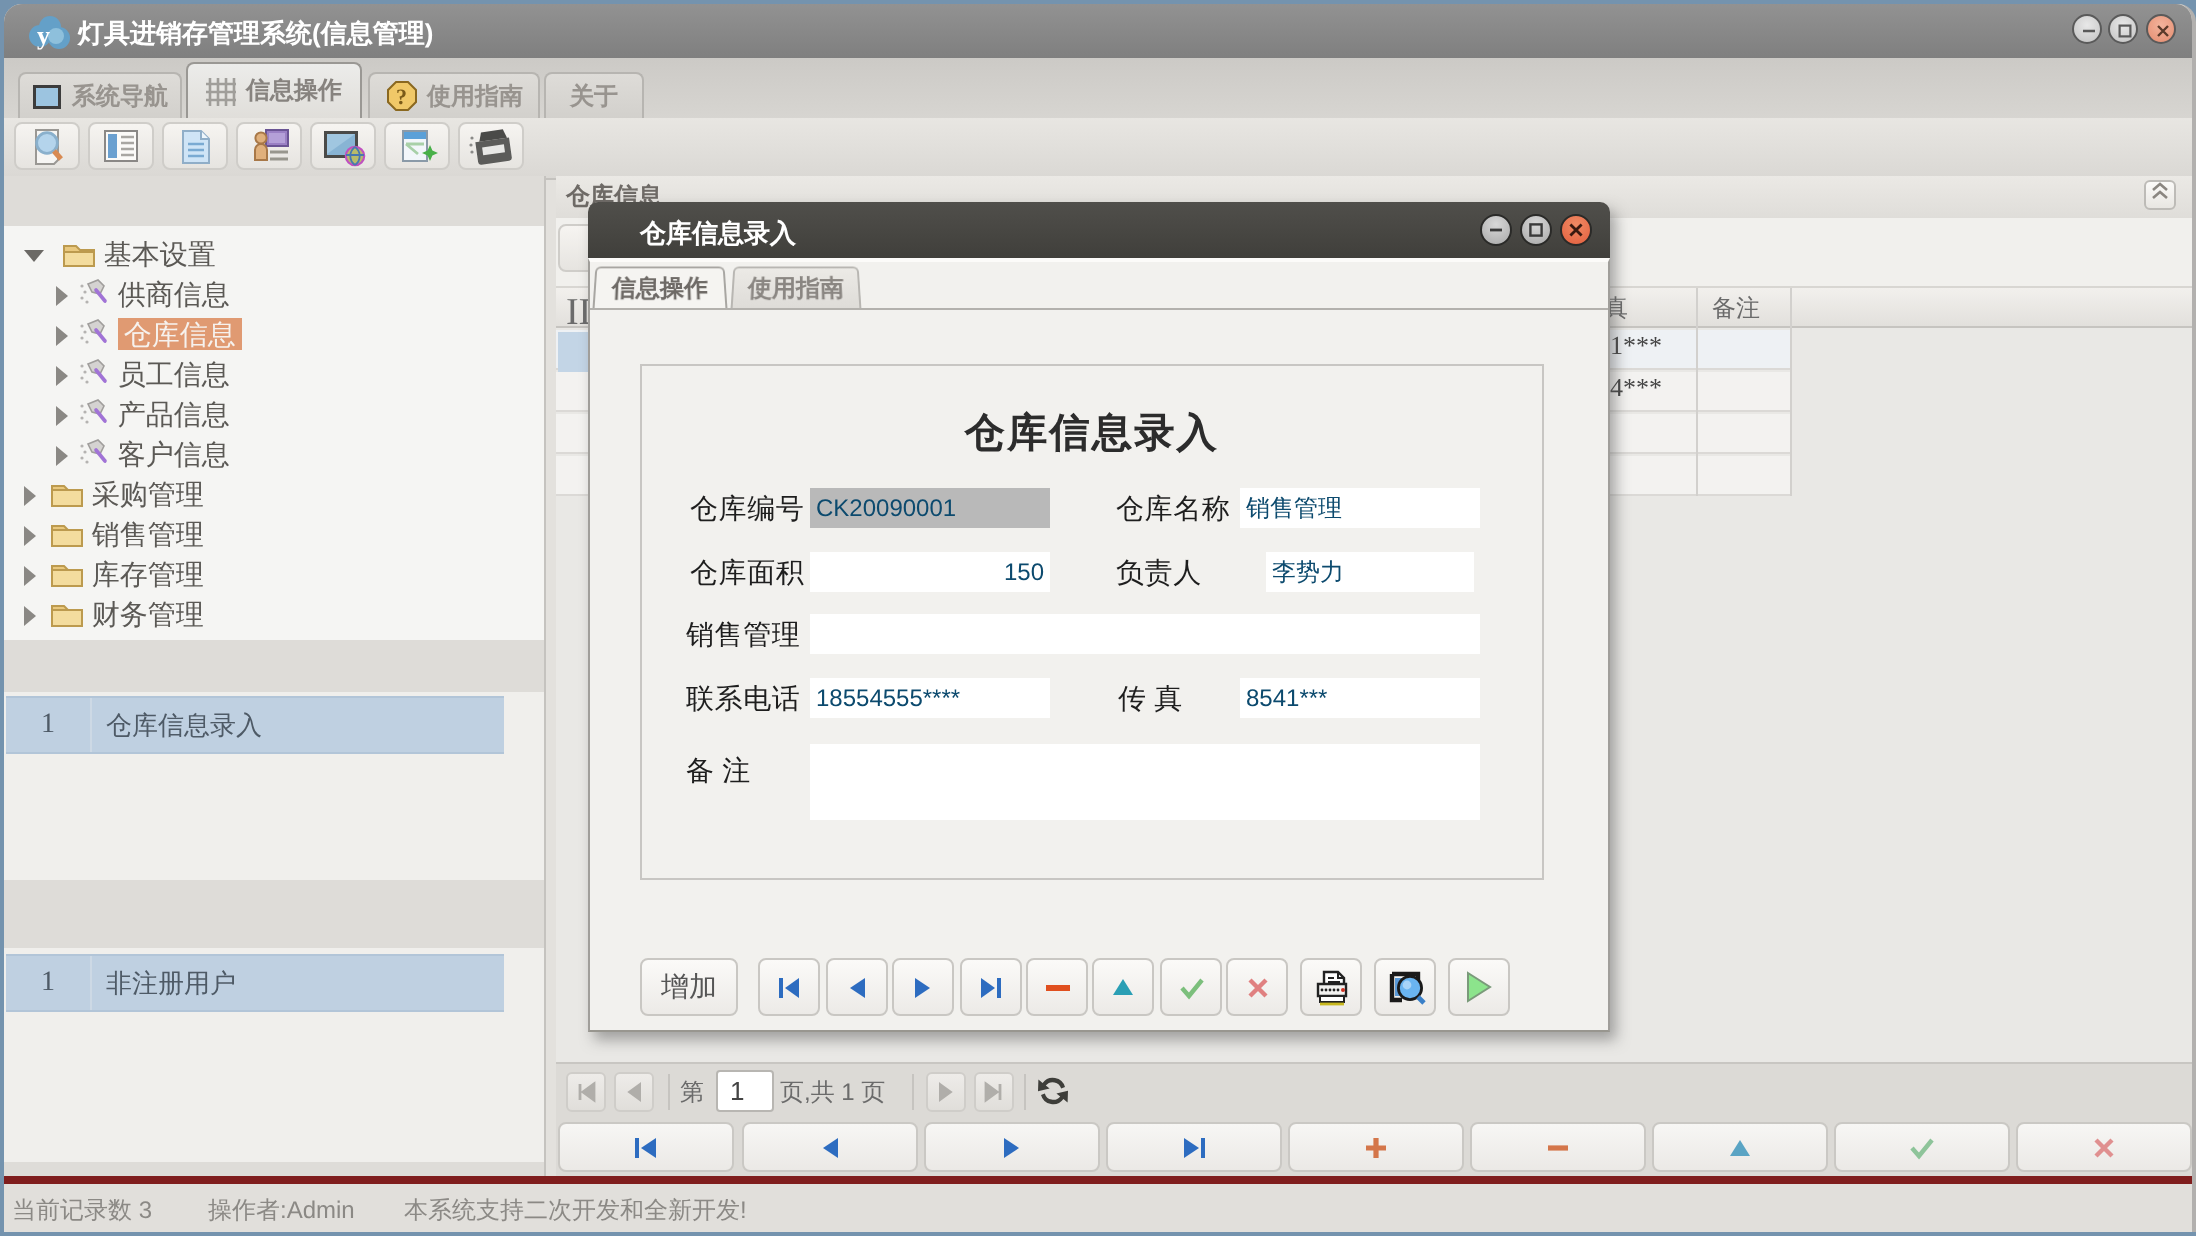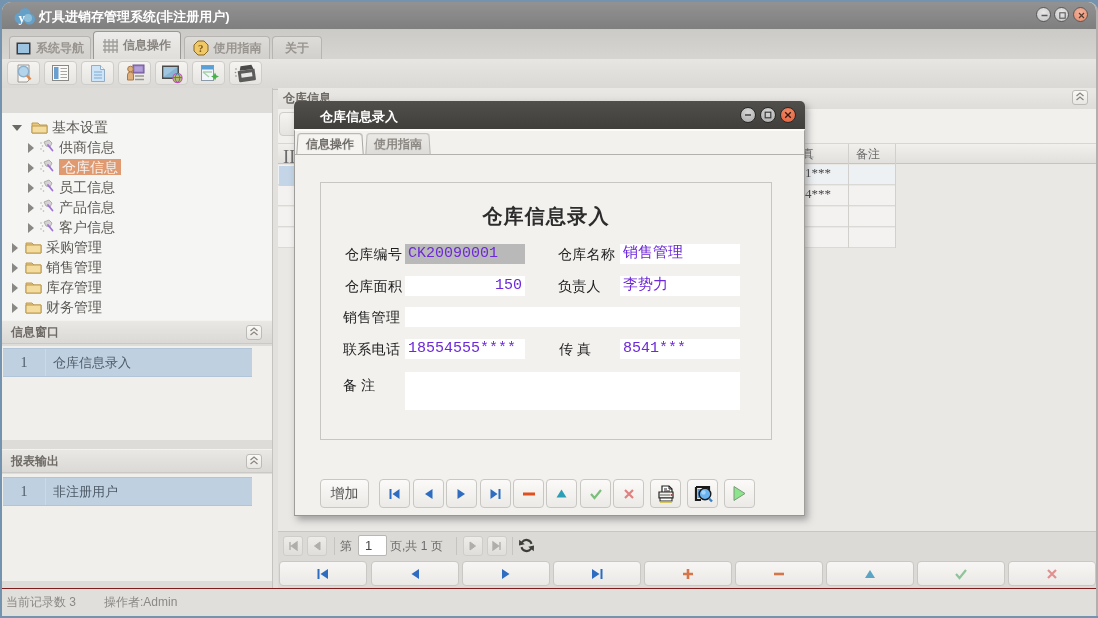--- a/index.html
+++ b/index.html
@@ -42,52 +42,52 @@
 .grow { position:absolute; left:0; width:100%; height:20px; border-bottom:1px solid #dbd9d6; background:#f3f2f0; font-family:"Liberation Serif",serif; font-size:13px; color:#444; }
 .gline { position:absolute; top:56px; width:1px; height:104px; background:#d2d0cd; z-index:3; }
 
 #pagebar { position:absolute; left:276px; top:529px; width:818px; height:28px; background:#dcdad6; border-top:1px solid #c8c6c2; color:#6b6b6b; font-size:12px; }
 .pgbtn { position:absolute; top:4px; width:20px; height:20px; border:1px solid #cfcdc9; border-radius:3px; background:linear-gradient(#eeece9,#e0deda); display:flex; align-items:center; justify-content:center; }
 .pgsep { position:absolute; top:5px; width:1px; height:18px; background:#c6c4c0; }
 
 #bigbtns { position:absolute; left:276px; top:557px; width:818px; height:29px; background:#dcdad6; }
 .bigb { position:absolute; top:2px; width:88px; height:25px; border:1px solid #cac8c4; border-radius:4px; background:linear-gradient(#f7f6f4,#ebe9e6); display:flex; align-items:center; justify-content:center; }
 
-#statusbar { position:absolute; left:0; top:586px; width:1096px; height:28px; background:#e1dfdb; border-top:1px solid #7f1d1d; color:#8b8985; font-size:12px; line-height:27px; }
+#statusbar { position:absolute; left:0; top:586px; width:1096px; height:28px; background:#e1dfdb; border-top:4px solid #7f1d1d; color:#8b8985; font-size:12px; line-height:27px; }
 #statusbar span { position:absolute; }
 
 #dialog { position:absolute; left:294px; top:101px; width:511px; height:415px; box-shadow:3px 4px 7px rgba(90,90,90,0.5); border-radius:5px 5px 0 0; }
 #dtitle { position:absolute; left:0; top:0; width:100%; height:28px; background:linear-gradient(#504f4b,#403f3b); border-radius:5px 5px 0 0; }
 #dtitle .ttl { position:absolute; left:26px; top:7px; color:#fff; font-size:13px; font-weight:bold; }
 .dwb { position:absolute; top:6px; width:16px; height:16px; border-radius:50%; border:1px solid #2a2a28; background:radial-gradient(circle at 50% 30%, #d8d8d8, #a8a8a8); }
 #dwb-close { background:radial-gradient(circle at 50% 30%, #f08a64, #e35f3e); }
 #dbody { position:absolute; left:0; top:28px; width:100%; height:387px; background:#f2f1ee; border-top:2px solid #fcfbf9; border-left:1px solid #a09e9a; border-right:1px solid #a09e9a; border-bottom:1px solid #98968f; }
 .dtab { position:absolute; top:2px; height:21px; font-size:12px; font-weight:bold; color:#6e6a66; line-height:20px; text-align:center; }
 #dtab1 { left:2px; width:66px; background:#f5f4f1; border:1px solid #a8a6a2; border-bottom:none; border-radius:3px 3px 0 0; transform:perspective(10px) rotateX(1.2deg); }
 #dtab2 { left:71px; width:64px; background:linear-gradient(#eceae6,#dedcd8); border:1px solid #b8b6b2; border-bottom:none; border-radius:3px 3px 0 0; color:#8a8682; transform:perspective(10px) rotateX(1.2deg); }
 #dtabline { position:absolute; left:0; top:23px; width:100%; height:1px; background:#b3b1ad; }
 #groupbox { position:absolute; left:25px; top:51px; width:452px; height:258px; border:1px solid #c8c6c3; }
 #gb-title { position:absolute; left:0; top:20px; width:100%; text-align:center; font-size:20px; font-weight:bold; color:#2c2c2c; letter-spacing:1.2px; }
 .flabel { position:absolute; font-size:14px; letter-spacing:0.3px; color:#1e1e1e; font-family:"Liberation Serif",serif; }
-.finput { position:absolute; background:#fff; font-family:Liberation Mono, monospace; font-size:15px; color:#6d28d9; line-height:20px; padding:0 3px; }
+.finput { position:absolute; background:#fff; font-family:Liberation Sans, sans-serif; font-size:12px; color:#0c4a6e; line-height:20px; padding:0 3px; }
 #dbtns { position:absolute; left:0; top:348px; width:100%; height:31px; }
 .dbtn { position:absolute; top:0; width:31px; height:29px; border:1px solid #c9c7c3; border-radius:4px; background:linear-gradient(#fbfaf8,#eceae7); display:flex; align-items:center; justify-content:center; }
 </style>
 </head>
 <body>
 <div id="win">
   <div id="titlebar">
     <svg width="22" height="18" viewBox="0 0 22 18" style="position:absolute;left:12px;top:5px;">
       <circle cx="6" cy="11" r="5.5" fill="#64a0c8"></circle>
         <circle cx="15.5" cy="12" r="5.5" fill="#64a0c8"></circle>
         <circle cx="11" cy="6.5" r="5.5" fill="#64a0c8"></circle>
       <circle cx="14" cy="11" r="4" fill="#8ec0dc"></circle>
       <text x="4.5" y="15" font-size="13" font-weight="bold" fill="#fff" font-family="Liberation Serif">y</text>
     </svg>
-    <span class="ttl">灯具进销存管理系统(非注册用户)</span>
+    <span class="ttl">灯具进销存管理系统(信息管理)</span>
     <div class="wbtn" style="left:1034px;">
         <svg width="11" height="11" viewBox="0 0 11 11">
           <line x1="2.5" y1="5.5" x2="8.5" y2="5.5" stroke="#5a5a5a" stroke-width="1.3"></line>
         </svg>
       </div>
     <div class="wbtn" style="left:1052px;">
         <svg width="11" height="11" viewBox="0 0 11 11">
           <rect x="2.8" y="2.8" width="5.4" height="5.4" fill="none" stroke="#5a5a5a" stroke-width="1.1"></rect>
         </svg>
       </div>
@@ -266,32 +266,26 @@
           </svg> 销售管理</div>
       <div class="trow" style="left:10px; top:164px;"><span class="arr-r"></span><span style="display:inline-block;width:7px;"></span><svg width="17" height="14" viewBox="0 0 17 14" style="vertical-align:-2px;">
             <path d="M1 3 h6 l2 2 h7 v8 h-15 z" fill="#e9c87e" stroke="#bc9a4e"></path>
             <path d="M1 5 h15 v8 h-15 z" fill="#f3dc9e" stroke="#bc9a4e"></path>
           </svg> 库存管理</div>
       <div class="trow" style="left:10px; top:184px;"><span class="arr-r"></span><span style="display:inline-block;width:7px;"></span><svg width="17" height="14" viewBox="0 0 17 14" style="vertical-align:-2px;">
             <path d="M1 3 h6 l2 2 h7 v8 h-15 z" fill="#e9c87e" stroke="#bc9a4e"></path>
             <path d="M1 5 h15 v8 h-15 z" fill="#f3dc9e" stroke="#bc9a4e"></path>
           </svg> 财务管理</div>
     </div>
-    <div class="phdr" style="position:absolute; top:232px; width:100%;">信息窗口<div class="collbtn"><svg width="10" height="9" viewBox="0 0 10 9">
-            <path d="M1.5 4 L5 1 L8.5 4 M1.5 8 L5 5 L8.5 8" fill="none" stroke="#8a8680" stroke-width="1.3"></path>
-          </svg></div></div>
     <div id="iw-list" style="top:258px; height:94px;">
       <div class="brow" style="top:2px;">
           <span class="num">1</span>
           <span class="btxt">仓库信息录入</span>
         </div>
     </div>
-    <div class="phdr" style="position:absolute; top:361px; width:100%;">报表输出<div class="collbtn"><svg width="10" height="9" viewBox="0 0 10 9">
-            <path d="M1.5 4 L5 1 L8.5 4 M1.5 8 L5 5 L8.5 8" fill="none" stroke="#8a8680" stroke-width="1.3"></path>
-          </svg></div></div>
     <div id="rb-list" style="top:386px; height:107px;">
       <div class="brow" style="top:3px;">
           <span class="num">1</span>
           <span class="btxt">非注册用户</span>
         </div>
     </div>
   </div>
   <div id="rightpanel">
     <div id="rp-hdr">仓库信息<div class="collbtn"><svg width="10" height="9" viewBox="0 0 10 9">
             <path d="M1.5 4 L5 1 L8.5 4 M1.5 8 L5 5 L8.5 8" fill="none" stroke="#8a8680" stroke-width="1.3"></path>
@@ -395,20 +389,21 @@
       </div>
     <div class="bigb" style="left:730px;">
         <svg width="12" height="12" viewBox="0 0 12 12">
           <path d="M2 2 L10 10 M10 2 L2 10" stroke="#e09090" stroke-width="2.2"></path>
         </svg>
       </div>
   </div>
   <div id="statusbar">
     <span style="left:4px;">当前记录数 3</span>
     <span style="left:102px;">操作者:Admin</span>
+    <span style="left:200px;">本系统支持二次开发和全新开发!</span>
   </div>
 </div>
 <div id="dialog">
   <div id="dtitle">
     <span class="ttl">仓库信息录入</span>
     <div class="dwb" style="left:446px;">
         <svg width="12" height="12" viewBox="0 0 12 12" style="position:absolute;left:1px;top:1px;">
           <line x1="3" y1="6" x2="9" y2="6" stroke="#3a3a3a" stroke-width="1.4"></line>
         </svg>
       </div>
@@ -429,21 +424,21 @@
     <div id="dtabline"></div>
     <div id="groupbox">
       <div id="gb-title">仓库信息录入</div>
       <div class="flabel" style="left:24px; top:63px;">仓库编号</div>
       <div class="finput" style="left:84px; top:61px; width:120px; height:20px; background:#b9b9b9;">CK20090001</div>
       <div class="flabel" style="left:237px; top:63px;">仓库名称</div>
       <div class="finput" style="left:299px; top:61px; width:120px; height:20px;">销售管理</div>
       <div class="flabel" style="left:24px; top:95px;">仓库面积</div>
       <div class="finput" style="left:84px; top:93px; width:120px; height:20px; text-align:right;">150</div>
       <div class="flabel" style="left:237px; top:95px;">负责人</div>
-      <div class="finput" style="left:299px; top:93px; width:120px; height:20px;">李势力</div>
+      <div class="finput" style="left:312px; top:93px; width:104px; height:20px;">李势力</div>
       <div class="flabel" style="left:22px; top:126px;">销售管理</div>
       <div class="finput" style="left:84px; top:124px; width:335px; height:20px;"></div>
       <div class="flabel" style="left:22px; top:158px;">联系电话</div>
       <div class="finput" style="left:84px; top:156px; width:120px; height:20px;">18554555****</div>
       <div class="flabel" style="left:238px; top:158px;">传 真</div>
       <div class="finput" style="left:299px; top:156px; width:120px; height:20px;">8541***</div>
       <div class="flabel" style="left:22px; top:194px;">备 注</div>
       <div class="finput" style="left:84px; top:189px; width:335px; height:38px;"></div>
     </div>
     <div id="dbtns">

